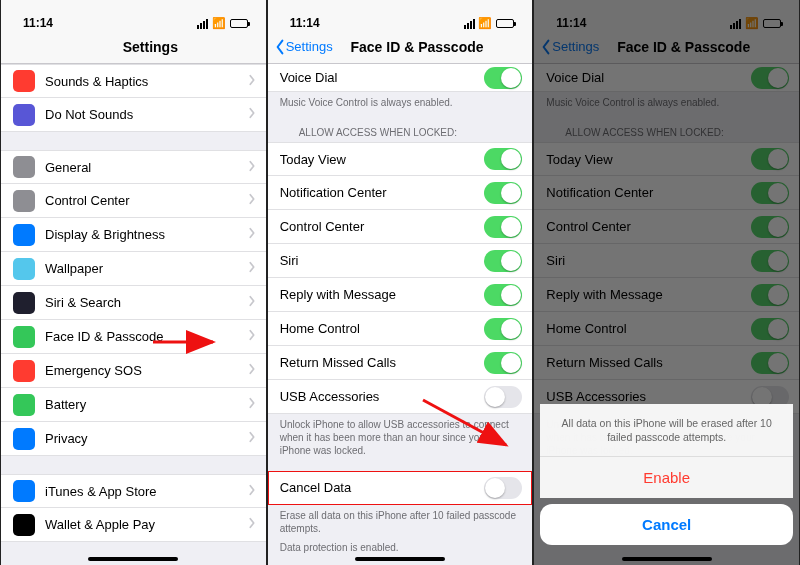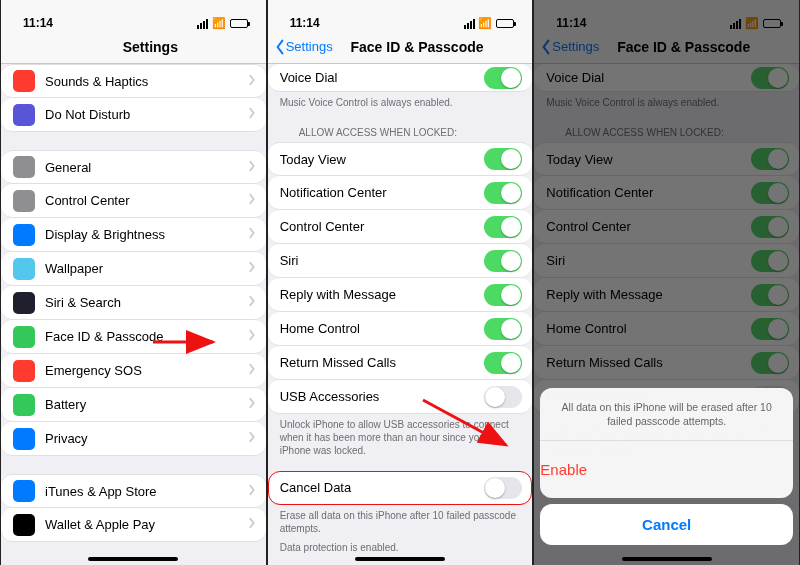--- a/index.html
+++ b/index.html
@@ -65,21 +65,20 @@
   .group-header {
     font-size: 10px; color:#6d6d72; padding: 4px 12px 4px 12px; text-transform: uppercase; margin-left: 19px;
   }
   .group-footer {
     font-size: 10px; color:#6d6d72; padding: 4px 12px 2px 12px; line-height:1.3;
   }
   .row {
     background:#fff; min-height:34px; display:flex; align-items:center;
     padding: 0 10px 0 12px; border-bottom: 1px solid #e0e0e3; position:relative;
     font-size: 13px;
-    border-radius: 12px;
   }
   .row:first-child { border-top: 1px solid #e0e0e3; }
   .row .icon {
     width:22px; height:22px; border-radius:5px; margin-right:10px;
     display:flex; align-items:center; justify-content:center; color:#fff; font-size:12px; font-weight:bold;
   }
   .row .label { flex:1; color:#000; }
   .row .chev { color:#c7c7cc; }
   .row .chev svg{ width:8px; height:12px; }
   .toggle {
@@ -100,24 +99,24 @@
   .arrow-red {
     position:absolute; pointer-events:none;
   }
   .arrow-red svg { overflow:visible; }
   
   .sheet-backdrop {
     position:absolute; inset:0; background:rgba(0,0,0,0.35);
     display:flex; flex-direction:column; justify-content:flex-end; padding:6px;
   }
   .sheet {
-    background:rgba(248,248,248,0.98); border-radius:12px; overflow:hidden; margin-bottom:6px;
+    background:rgba(248,248,248,0.98); border-radius:0; overflow:hidden; margin-bottom:6px;
   }
   .sheet .msg { font-size:10.5px; color:#666; text-align:center; padding:12px 16px; line-height:1.35; }
-  .sheet .btn { border-top:1px solid #ddd; text-align:left; padding:20px 0; font-size:15px; }
+  .sheet .btn { border-top:1px solid #ddd; text-align:center; padding:12px 0; font-size:15px; }
   .sheet .btn.destructive { color:#ff3b30; }
   .cancel-sheet {
     background:#fff; border-radius:12px; text-align:center; padding:12px 16px;
     font-size:15px; font-weight:600; color:#007aff;
   }
   .wifi { font-size:11px; }
 </style>
 </head>
 <body>
 
@@ -142,21 +141,21 @@
     <div class="group tight" id="s1gA">
         <div class="row">
           <span class="icon" style="background:#ff3b30"></span>
           <span class="label">Sounds &amp; Haptics</span>
           <span class="chev"><svg viewBox="0 0 8 14">
               <polyline points="2,2 6,7 2,12" fill="none" stroke="#c7c7cc" stroke-width="2" stroke-linecap="round" stroke-linejoin="round"></polyline>
             </svg></span>
         </div>
         <div class="row">
           <span class="icon" style="background:#5856d6"></span>
-          <span class="label">Do Not Disturb</span>
+          <span class="label">Do Not Sounds</span>
           <span class="chev"><svg viewBox="0 0 8 14">
               <polyline points="2,2 6,7 2,12" fill="none" stroke="#c7c7cc" stroke-width="2" stroke-linecap="round" stroke-linejoin="round"></polyline>
             </svg></span>
         </div>
       </div>
     <div class="group" id="s1gB">
         <div class="row">
           <span class="icon" style="background:#8e8e93"></span>
           <span class="label">General</span>
           <span class="chev"><svg viewBox="0 0 8 14">

